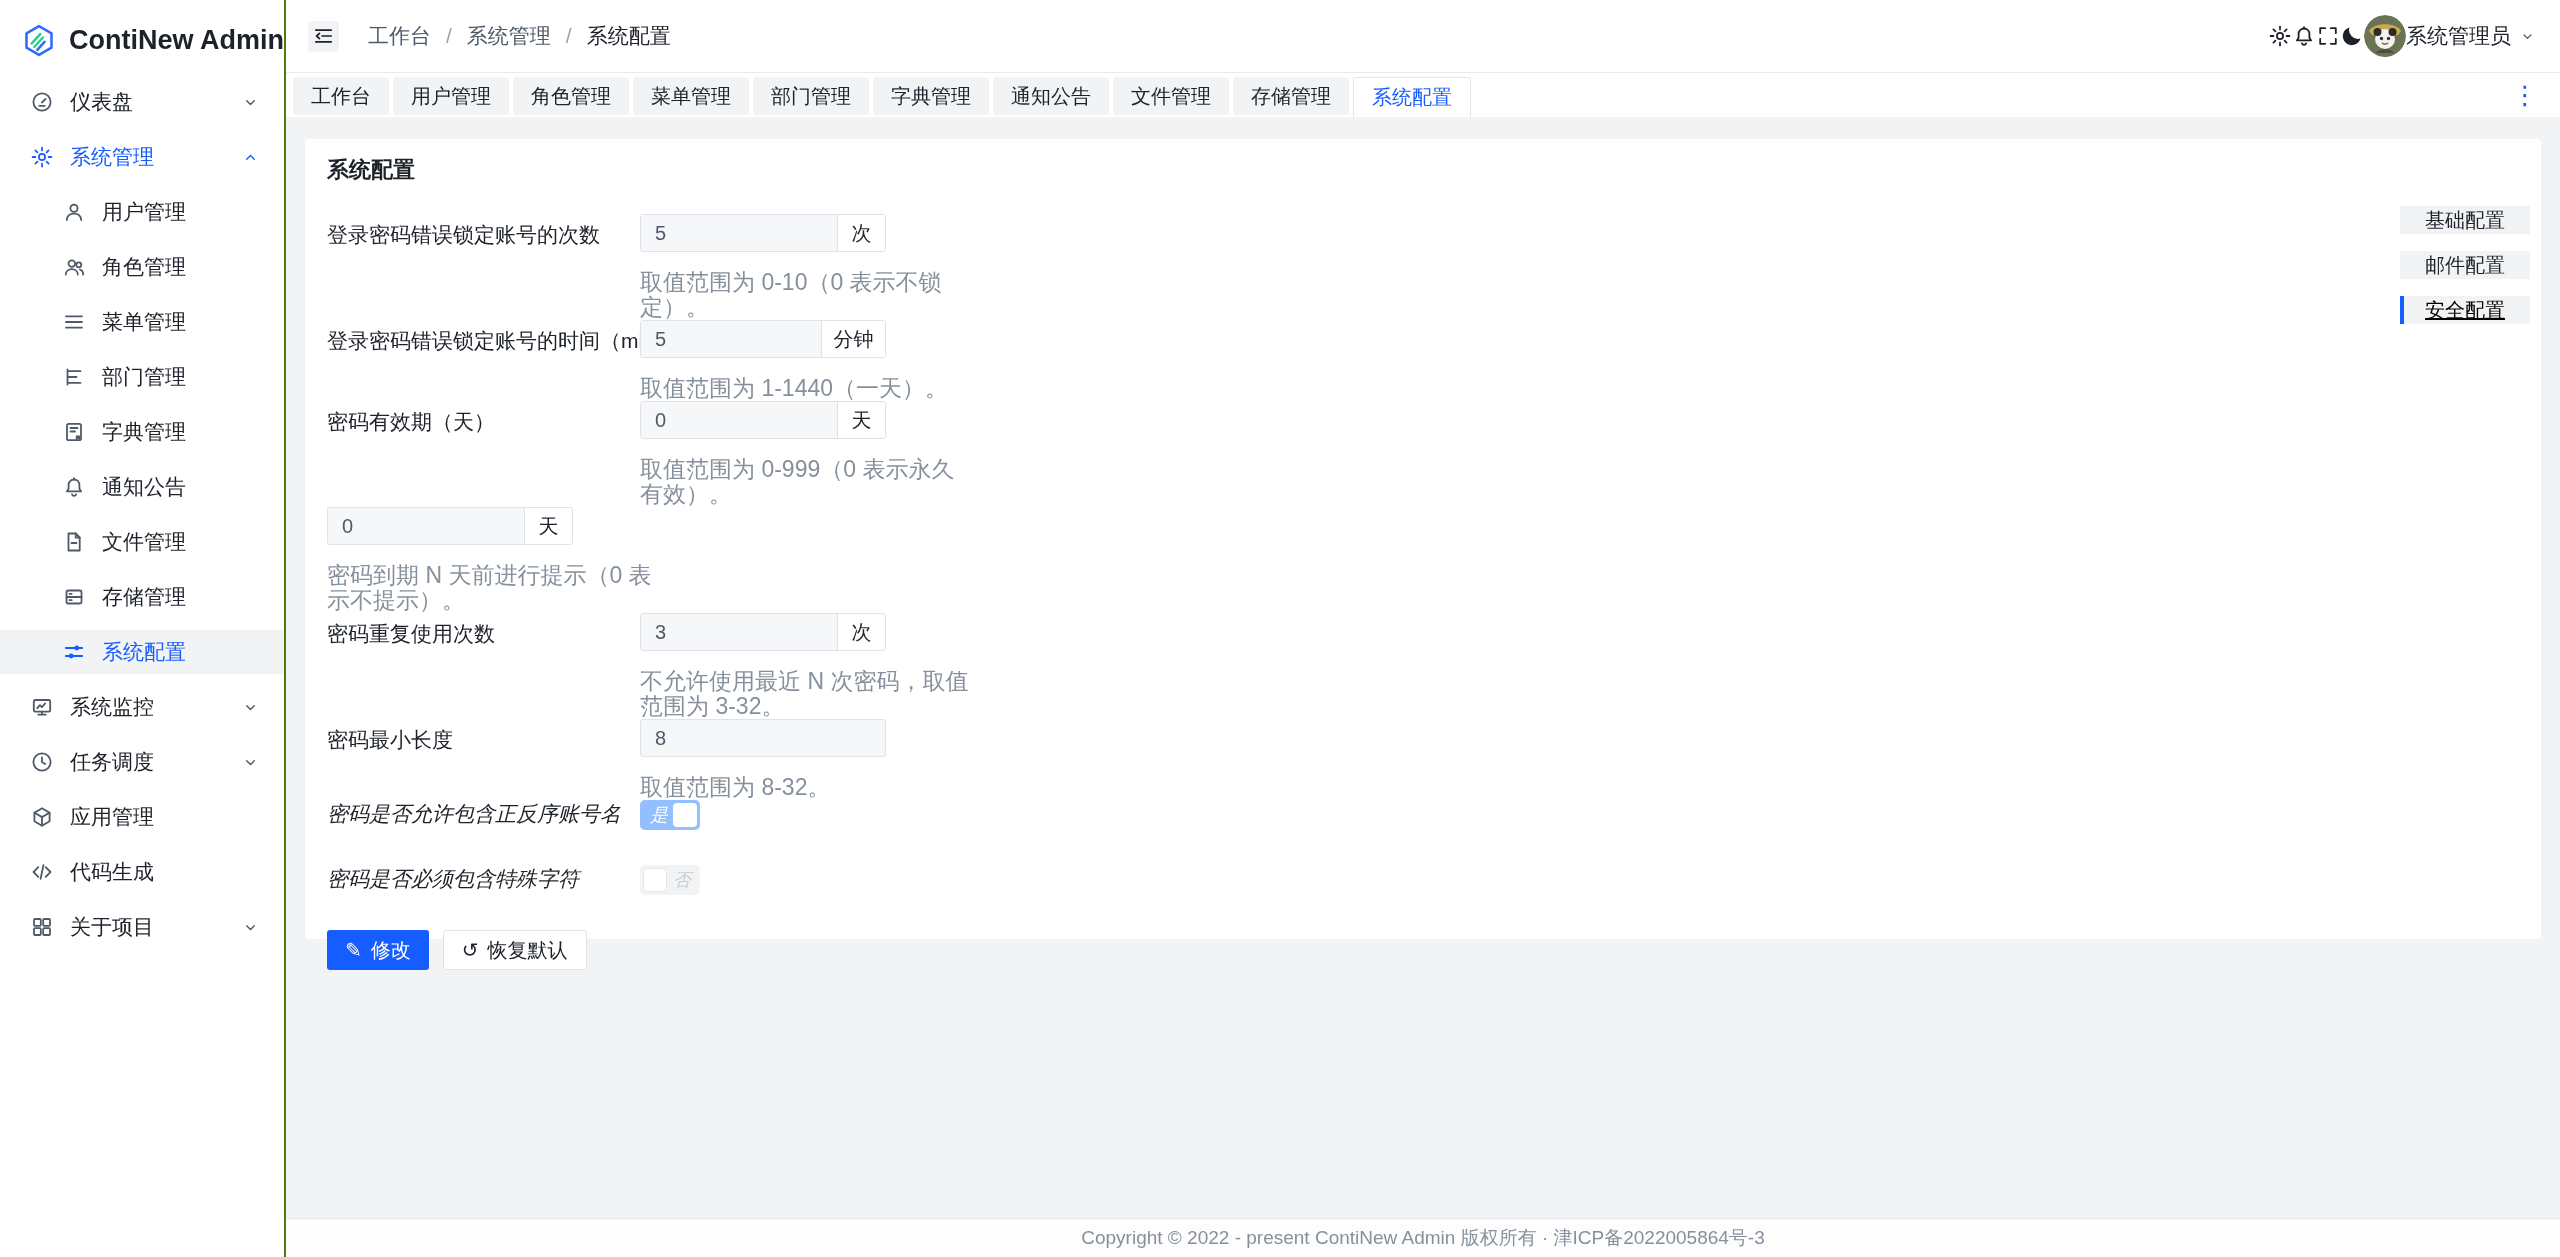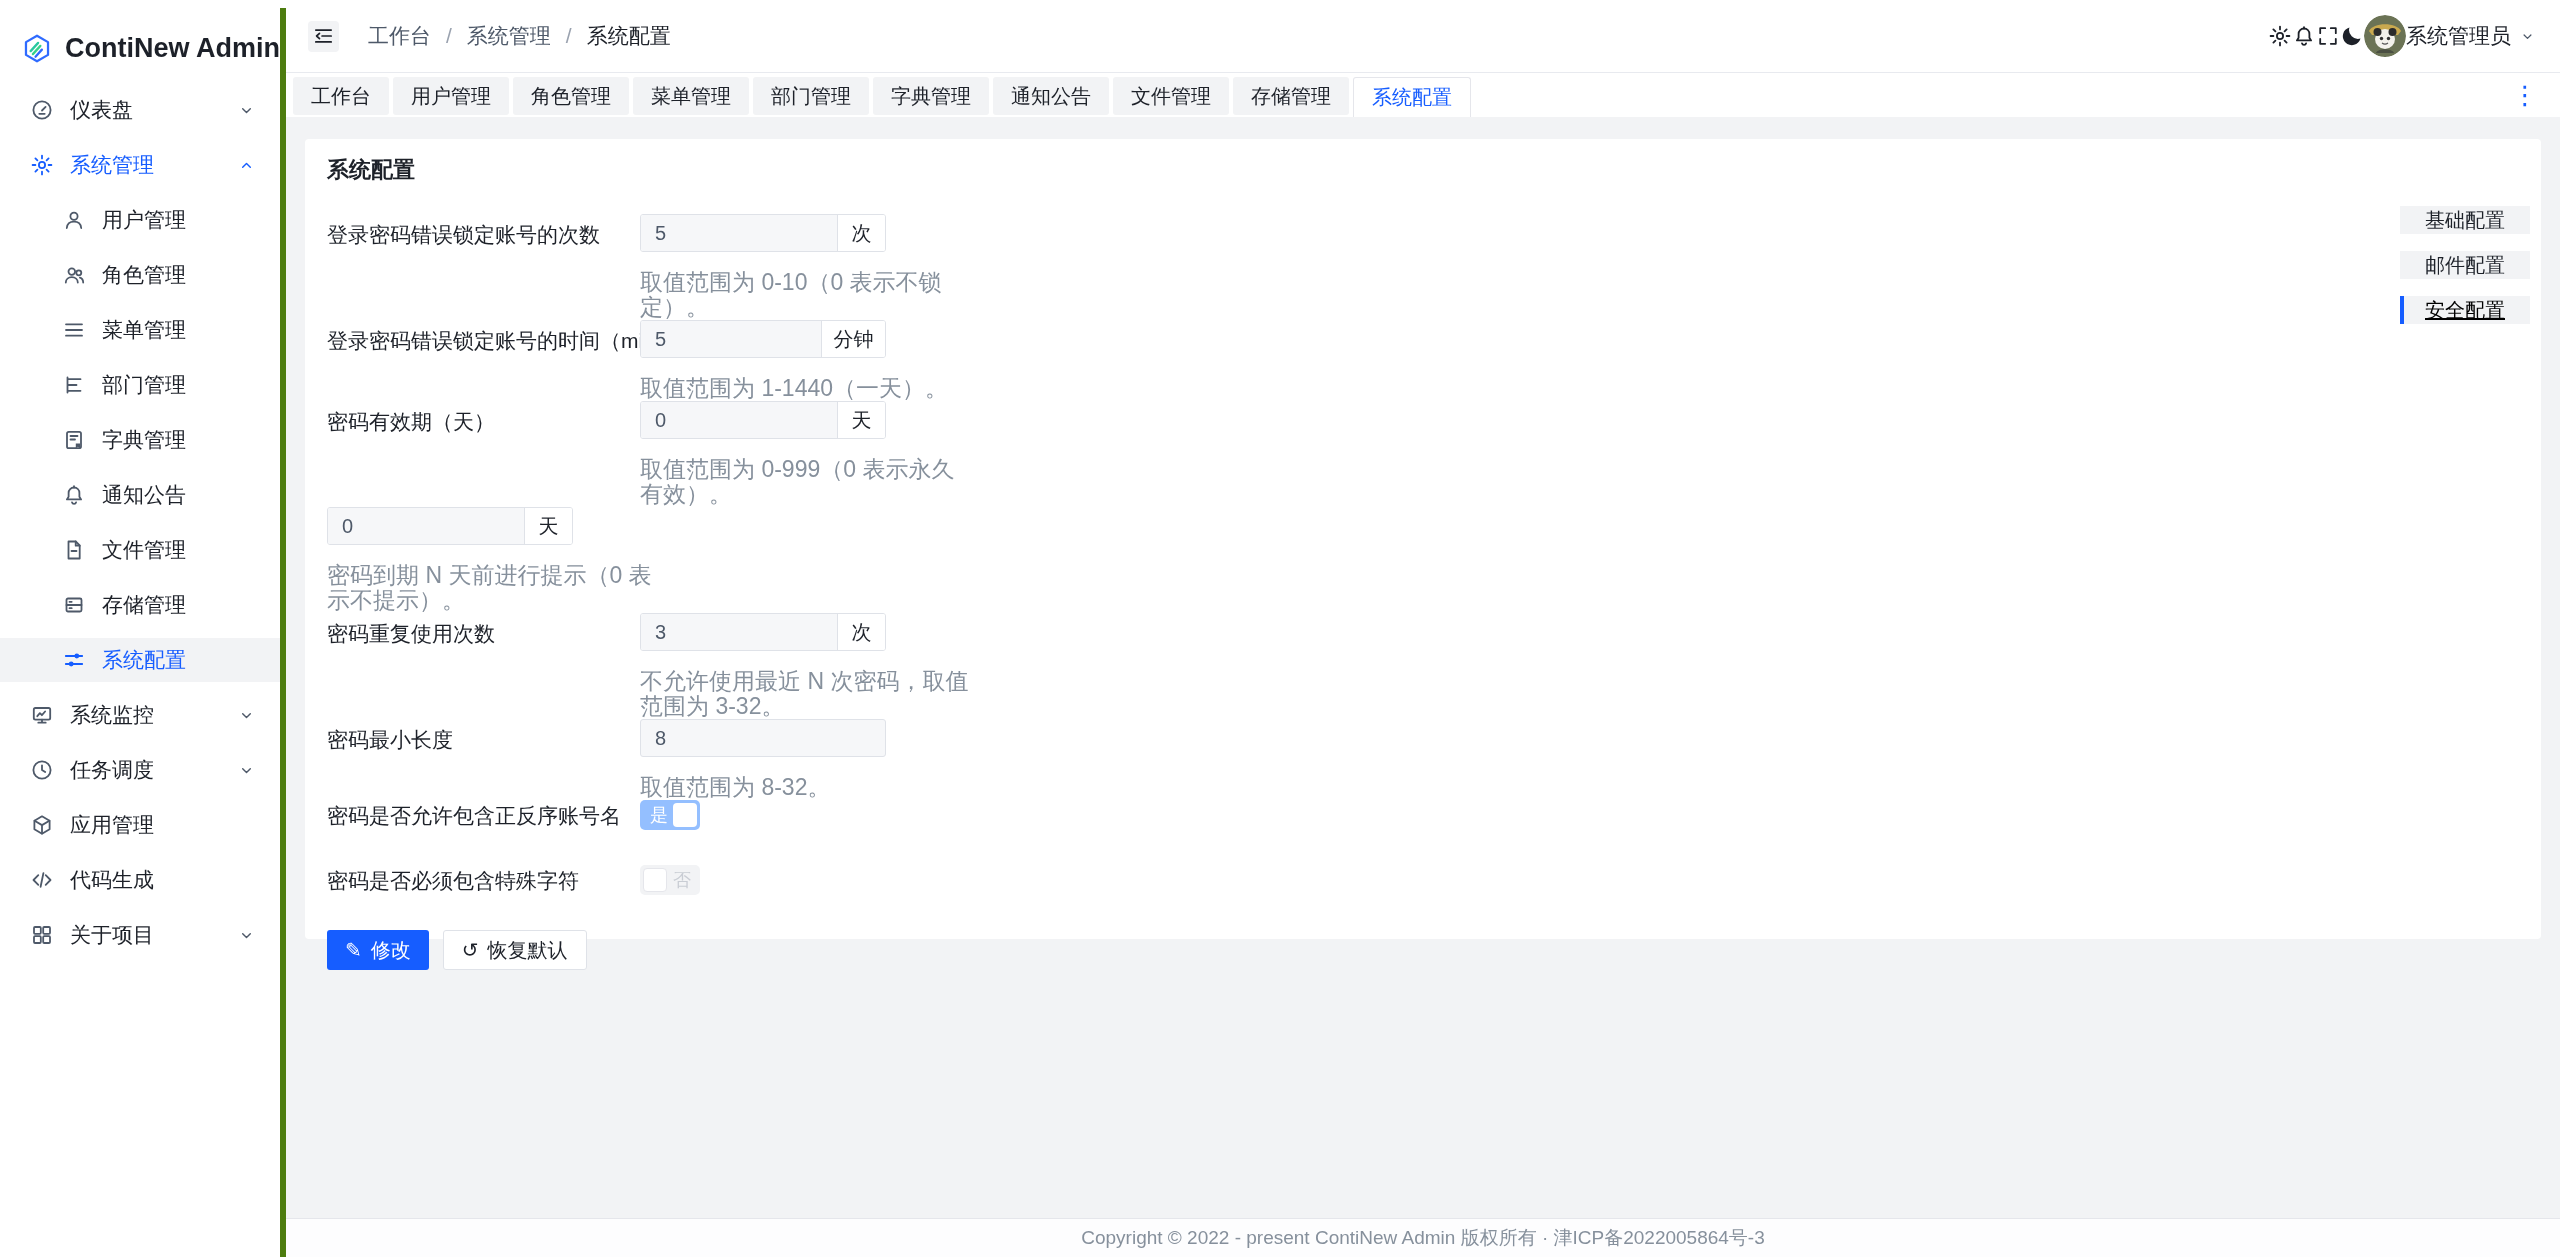--- a/index.html
+++ b/index.html
@@ -2,22 +2,22 @@
 <html><head>
 <meta charset="utf-8">
 <style>
   * { box-sizing: border-box; margin: 0; padding: 0; }
   html,body { width: 2560px; height: 1257px; }
   body {
     font-family: "Liberation Sans","DejaVu Sans",sans-serif;
     color: #1d2129; background: #fff; overflow: hidden; position: relative;
   }
   
-  .sidebar { position: absolute; left:0; top:8px; bottom:0; width:286px; background:#fff;
-             border-right:6px solid #4d7c0f; z-index:3; }
+  .sidebar { position: absolute; left:0; top:0; bottom:0; width:286px; background:#fff;
+             border-right:2px solid #4d7c0f; z-index:3; }
   .logo { height:80px; display:flex; align-items:center; padding-left:22px; gap:13px; }
   .logo-text { font-size:27px; font-weight:700; color:#1d2129; white-space:nowrap; }
   .menu-item { position:relative; height:44px; margin-bottom:11px; display:flex; align-items:center;
                gap:16px; padding-left:30px; font-size:21px; color:#1d2129; cursor:pointer; white-space:nowrap; }
   .menu-item.lv2 { padding-left:62px; }
   .mi-icon { width:24px; height:24px; flex:0 0 24px; color:#4e5969; display:flex; }
   .mi-icon svg, .chev svg, .hicon svg, .collapse-btn svg { width:100%; height:100%; }
   .chev { position:absolute; right:24px; width:19px; height:19px; color:#4e5969; display:flex; }
   .menu-item.active-parent, .menu-item.active-parent .mi-icon, .menu-item.active-parent .chev { color:#165dff; }
   .menu-item.selected { background:#f2f3f5; color:#165dff; }
@@ -55,21 +55,21 @@
   .f-label { flex:0 0 313px; width:313px; font-size:21px; color:#1d2129; padding-top:7px; white-space:nowrap; }
   .input-group { display:flex; width:246px; height:38px; border:1px solid #dfe2e8; border-radius:3px; overflow:hidden; }
   .ig-input { flex:1; min-width:0; border:none; outline:none; background:#f6f7f9; padding-left:14px;
               font-size:20px; color:#4e5969; font-family:inherit; }
   .ig-addon { flex:0 0 48px; background:#fff; border-left:1px solid #dfe2e8; display:flex; align-items:center;
               justify-content:center; font-size:20px; font-weight:500; color:#1d2129; }
   .ig-addon.wide { flex-basis:64px; }
   .input-solo { width:246px; height:38px; border:1px solid #dfe2e8; border-radius:3px; background:#f6f7f9;
                 padding-left:14px; font-size:20px; color:#4e5969; outline:none; font-family:inherit; }
   .f-hint { margin-top:18px; font-size:23px; line-height:25px; color:#86909c; max-width:335px; }
-  .switch-row { display:flex; align-items:flex-end; height:30px; margin-bottom:35px; }
+  .switch-row { display:flex; align-items:flex-start; height:30px; margin-bottom:35px;font-style:italic; }
   .switch-row .f-label { padding-top:0; }
   .switch { position:relative; width:60px; height:30px; border-radius:5px; cursor:pointer; }
   .switch.on { background:#94bfff; }
   .switch .knob { position:absolute; top:3px; width:24px; height:24px; background:#fff; border-radius:4px; }
   .switch.on .knob { right:3px; }
   .switch.off { background:#f2f3f5; }
   .switch.off .knob { left:3px; border:1px solid #e5e6eb; }
   .sw-text { position:absolute; top:50%; transform:translateY(-50%); font-size:18px; }
   .switch.on .sw-text { left:10px; color:#fff; }
   .switch.off .sw-text { right:9px; color:#c9cdd4; }

